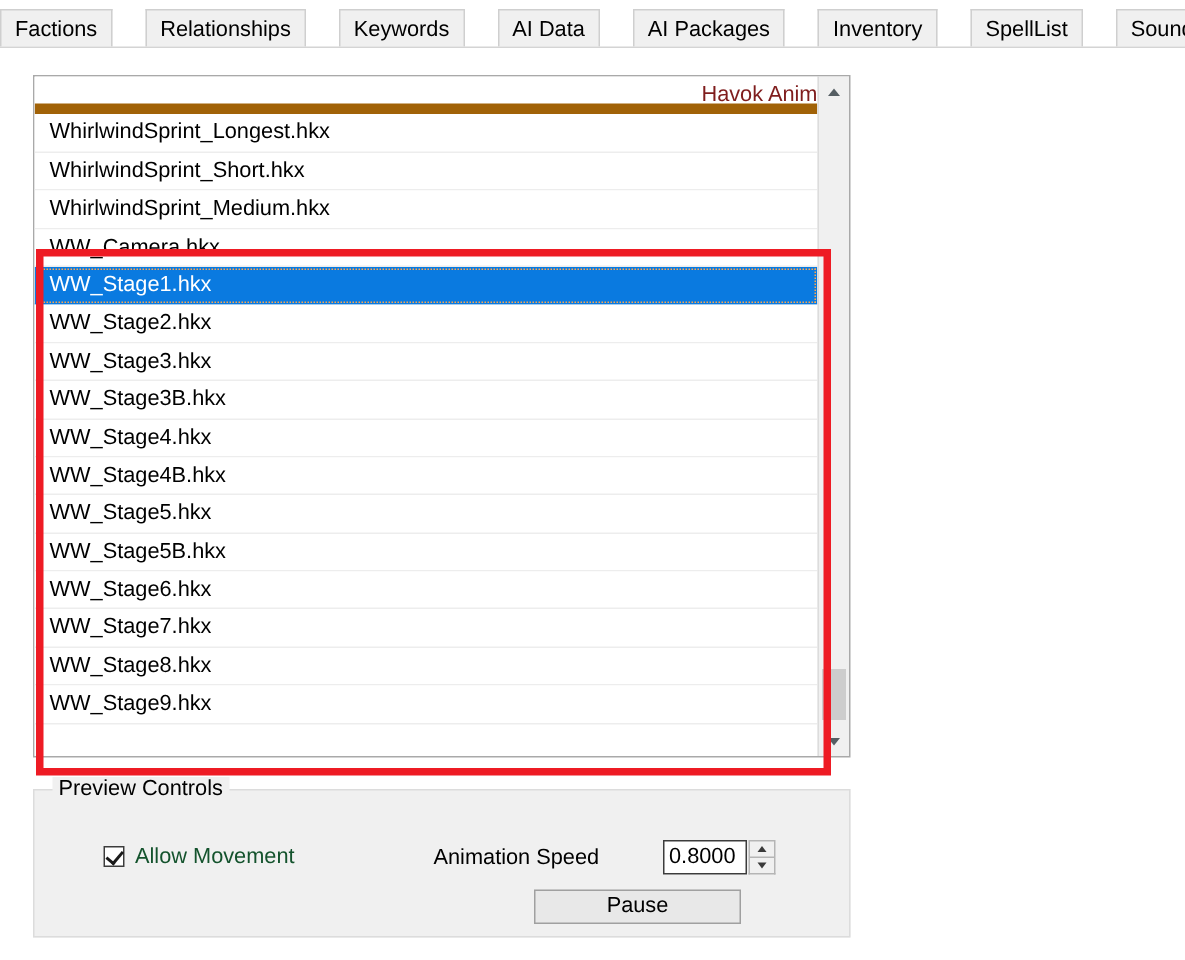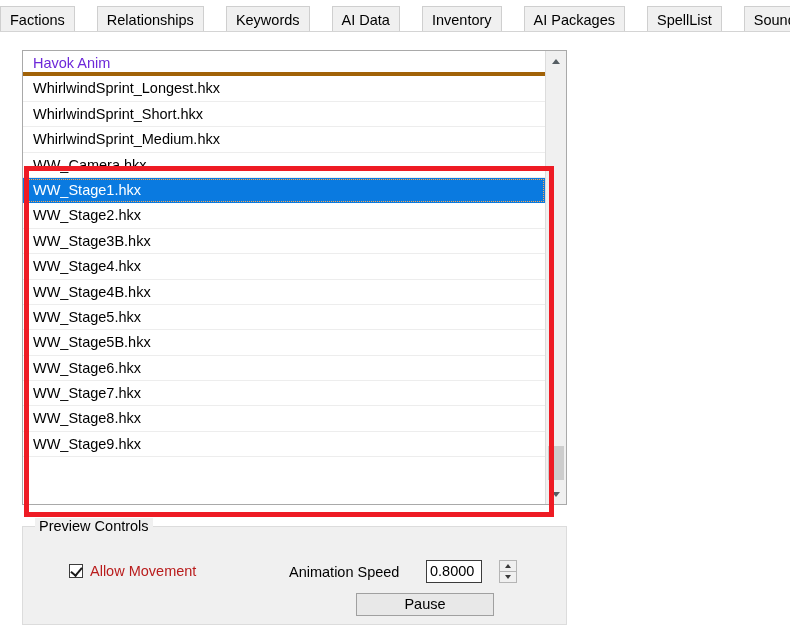--- a/index.html
+++ b/index.html
@@ -103,22 +103,23 @@
     color: #000000;
     border-bottom: 1px solid #ededed;
     box-sizing: border-box;
     white-space: nowrap;
     overflow: hidden;
     background: #ffffff;
     user-select: none;
   }
 
   .list-row.header {
-    color: #6d28d9;
-    border-bottom: 4px solid #a16207;
+    color: #7f1d1d;
+    border-bottom: 7px solid #a16207;
+    text-align: right;
   }
 
   .list-row.selected {
     background: #0a7ae0;
     color: #ffffff;
     border-bottom: 1px solid #0a7ae0;
     outline: 1px dotted #ffa64d;
     outline-offset: -2px;
   }
 
@@ -225,38 +226,38 @@
     width: 5px;
     height: 9px;
     border-right: 2px solid #1a1a1a;
     border-bottom: 2px solid #1a1a1a;
     transform: rotate(40deg);
   }
 
   .cb-label {
     margin-left: 7px;
     font-size: 14.5px;
-    color: #b91c1c;
+    color: #14532d;
     white-space: nowrap;
   }
 
   
   .speed-label {
     position: absolute;
     left: 266px;
     top: 37px;
     font-size: 14.5px;
     color: #000000;
     white-space: nowrap;
     user-select: none;
   }
 
   .spin-field {
     position: absolute;
-    left: 403px;
+    left: 419px;
     top: 33px;
     width: 56px;
     height: 23px;
     background: #ffffff;
     border: 1px solid #3c3c3c;
     box-sizing: border-box;
     overflow: hidden;
   }
 
   .spin-value {
@@ -333,39 +334,40 @@
 </head>
 <body>
 
 <div id="app">
 
   <div class="tabstrip">
     <div class="tab"><span>Factions</span></div>
     <div class="tab"><span>Relationships</span></div>
     <div class="tab"><span>Keywords</span></div>
     <div class="tab"><span>AI Data</span></div>
+    <div class="tab"><span>AI Packages</span></div>
     <div class="tab"><span>Inventory</span></div>
-    <div class="tab"><span>AI Packages</span></div>
     <div class="tab"><span>SpellList</span></div>
     <div class="tab"><span>Sounds</span></div>
     <div class="tab active"><span>Animation</span></div>
   </div>
 
   <div class="tabpage">
 
     <div class="listbox">
       <div class="list-viewport">
         <div class="list-row header">Havok Anim</div>
         <div id="list-rows">
             <div class="list-row">WhirlwindSprint_Longest.hkx</div>
             <div class="list-row">WhirlwindSprint_Short.hkx</div>
             <div class="list-row">WhirlwindSprint_Medium.hkx</div>
             <div class="list-row">WW_Camera.hkx</div>
             <div class="list-row selected" style="background: rgb(10, 122, 224); border-bottom-color: rgb(10, 122, 224);">WW_Stage1.hkx</div>
             <div class="list-row">WW_Stage2.hkx</div>
+            <div class="list-row">WW_Stage3.hkx</div>
             <div class="list-row">WW_Stage3B.hkx</div>
             <div class="list-row">WW_Stage4.hkx</div>
             <div class="list-row">WW_Stage4B.hkx</div>
             <div class="list-row">WW_Stage5.hkx</div>
             <div class="list-row">WW_Stage5B.hkx</div>
             <div class="list-row">WW_Stage6.hkx</div>
             <div class="list-row">WW_Stage7.hkx</div>
             <div class="list-row">WW_Stage8.hkx</div>
             <div class="list-row">WW_Stage9.hkx</div>
           </div>

